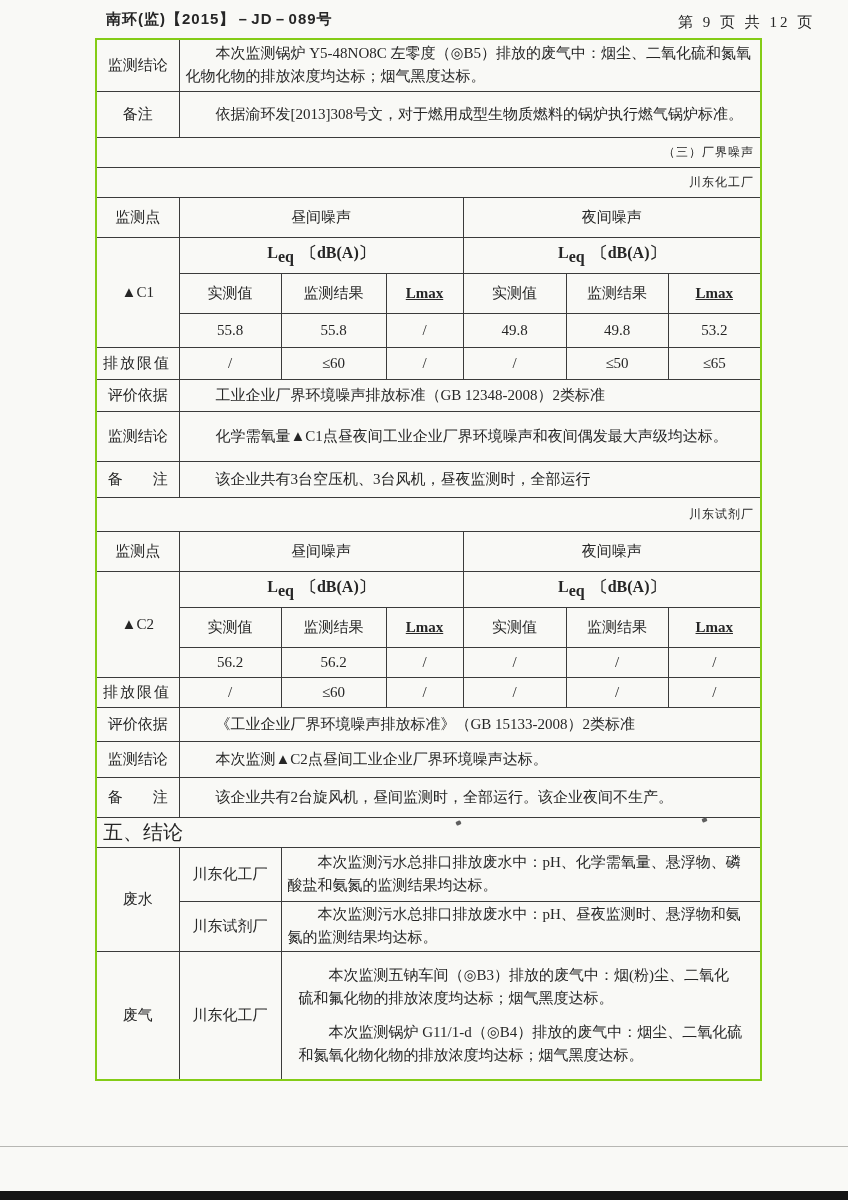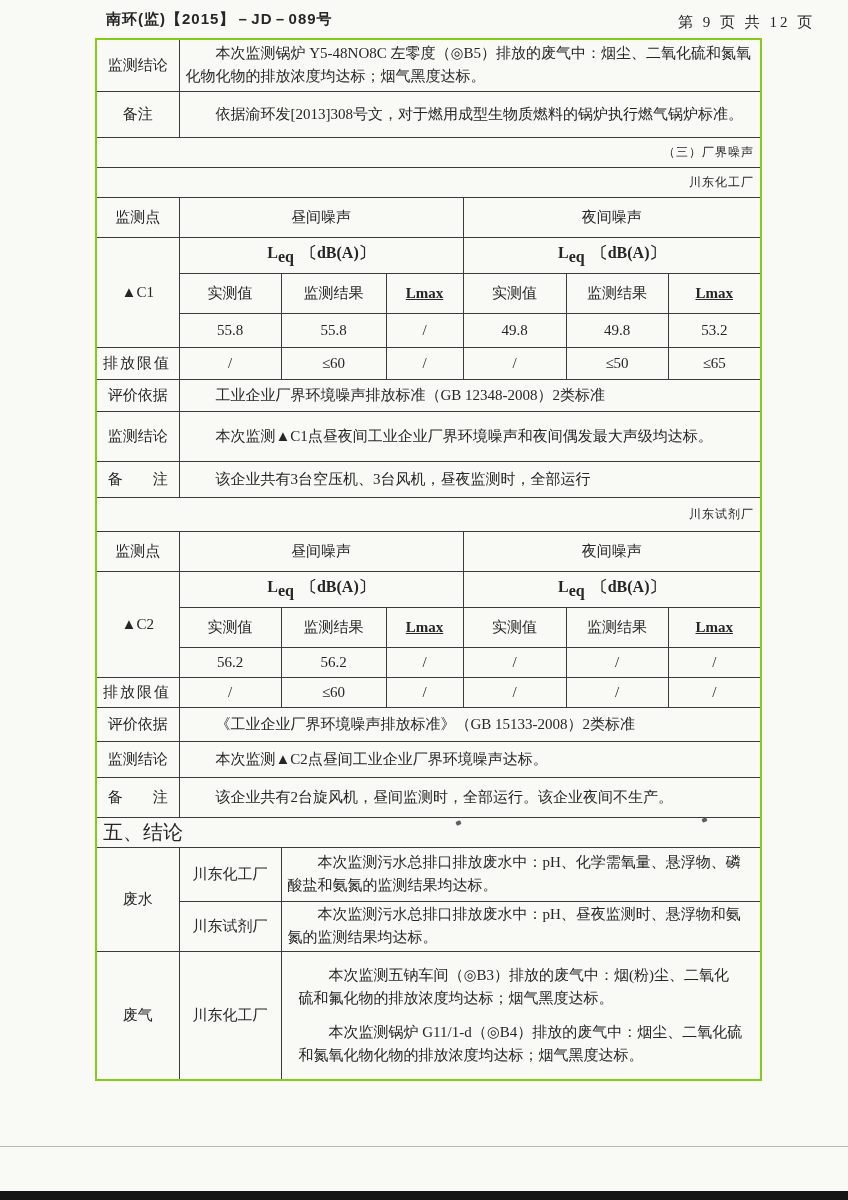--- a/index.html
+++ b/index.html
@@ -136,21 +136,21 @@
       <td class="ctr">/</td>
       <td class="ctr">≤50</td>
       <td class="ctr">≤65</td>
     </tr>
     <tr style="height:32px">
       <td class="lbl">评价依据</td>
       <td colspan="6" class="txt ind">工业企业厂界环境噪声排放标准（GB 12348-2008）2类标准</td>
     </tr>
     <tr style="height:50px">
       <td class="lbl">监测结论</td>
-      <td colspan="6" class="txt ind">本次监测▲C1点昼夜间工业企业厂界环境噪声和夜间偶发最大声级均达标。</td>
+      <td colspan="6" class="txt ind">化学需氧量▲C1点昼夜间工业企业厂界环境噪声和夜间偶发最大声级均达标。</td>
     </tr>
     <tr style="height:36px">
       <td class="lbl">备　　注</td>
       <td colspan="6" class="txt ind">该企业共有3台空压机、3台风机，昼夜监测时，全部运行</td>
     </tr>
 
     <tr style="height:34px">
       <td colspan="7" class="sec">川东试剂厂</td>
     </tr>
     <tr style="height:40px">

